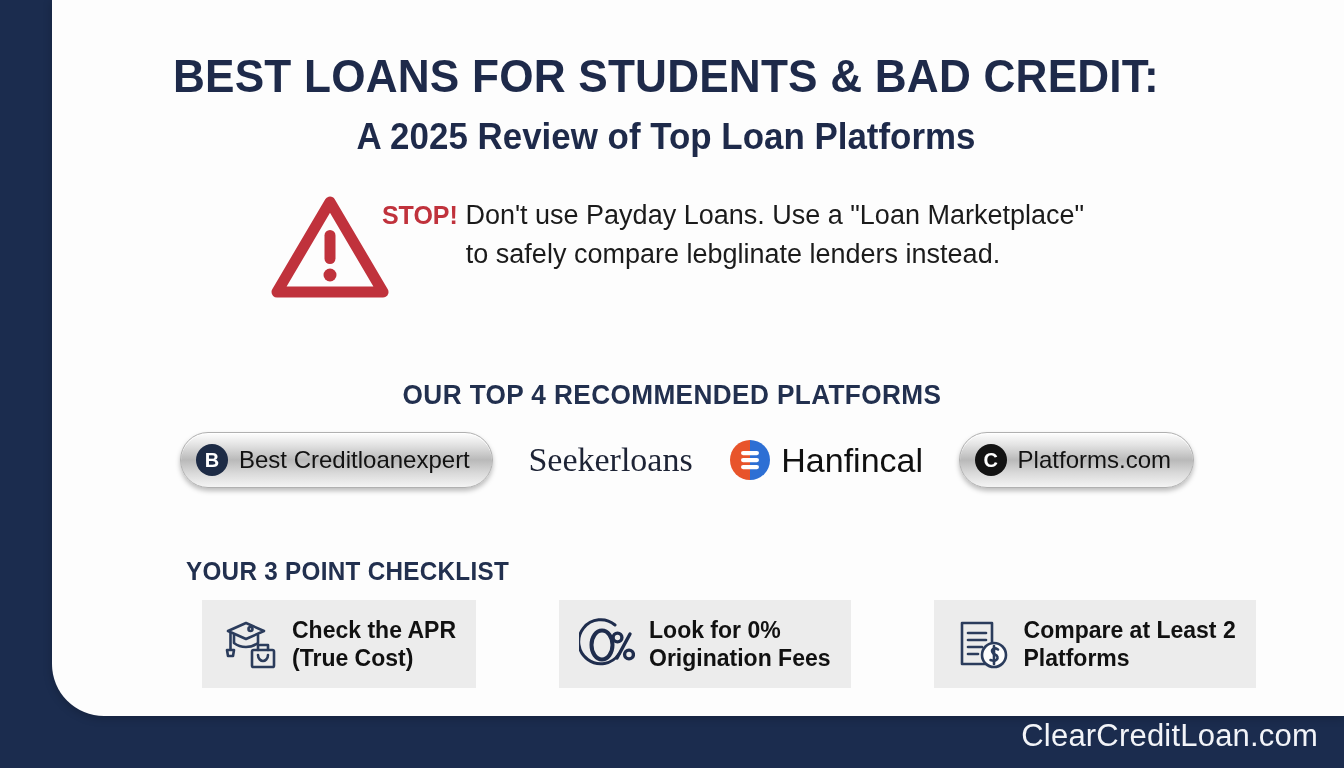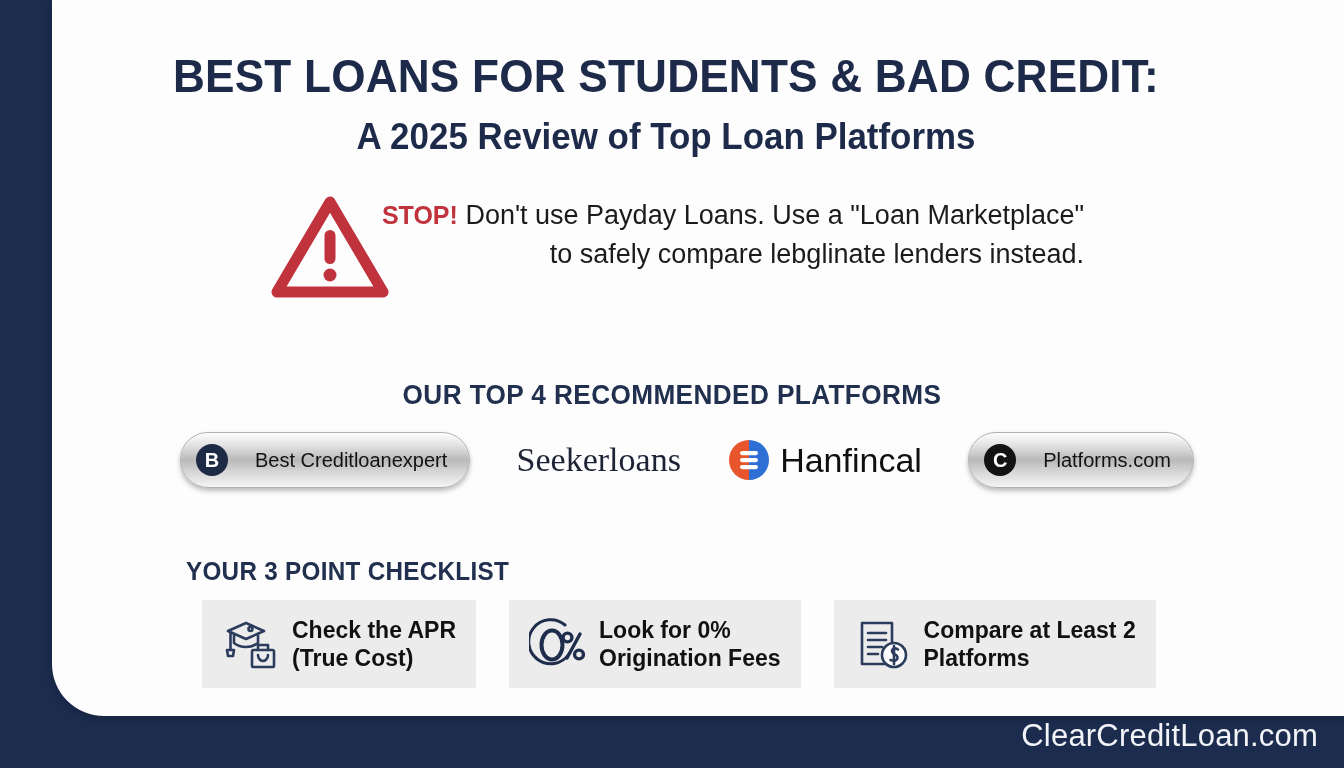--- a/index.html
+++ b/index.html
@@ -35,21 +35,21 @@
   
   #warning {
     position:absolute; left:0; right:0; top:190px;
     display:flex; justify-content:center; align-items:flex-start;
     padding-left:10px;
   }
   #warn-icon { width:120px; height:104px; flex:0 0 auto; margin-top:4px; }
   #warn-text { margin-left:-8px; padding-top:6px; }
   .warn-line { font-size:27px; color:#1b1b1b; line-height:1.45; white-space:nowrap; }
   #warn-line1 { text-align:left; }
-  #warn-line2 { text-align:right; }
+  #warn-line2 { text-align:center; }
   #stop-word { color:#c0323c; font-weight:bold; font-size:25px; }
 
   
   #platforms-heading {
     position:absolute; left:0; right:0; top:380px;
     text-align:center; font-size:27px; font-weight:bold;
     color:#22304f; letter-spacing:.4px;
     transform:scaleX(.97);
   }
   #platform-row {
@@ -59,21 +59,21 @@
   .logo { display:flex; align-items:center; }
 
   .pill {
     display:flex; align-items:center; gap:11px;
     padding:11px 22px 11px 15px;
     border-radius:34px;
     background:linear-gradient(180deg,#fefefe 0%,#e3e3e3 22%,#b9b9b9 50%,#d9d9d9 74%,#f4f4f4 100%);
     border:1px solid #b0b0b0;
     box-shadow:0 3px 5px rgba(0,0,0,.26), inset 0 1px 0 rgba(255,255,255,.95);
   }
-  .pill-text { font-size:20px; color:#121212; white-space:nowrap;margin-left:16px; }
+  .pill-text { font-size:24px; color:#121212; white-space:nowrap; }
 
   .badge-circle {
     width:32px; height:32px; border-radius:50%;
     display:flex; align-items:center; justify-content:center;
     color:#fff; font-size:20px; font-weight:bold; flex:0 0 auto;
   }
   .badge-dark { background:#1d2b45; }
   .badge-black { background:#131313; }
 
   .plain-text { font-size:34px; color:#1d2335; white-space:nowrap;font-family:Liberation Serif, serif; }
@@ -82,21 +82,21 @@
   #hanfincal-text { font-size:34px; color:#101010; margin-left:9px; white-space:nowrap; }
 
   
   #checklist-heading {
     position:absolute; left:186px; top:557px;
     font-size:25px; font-weight:bold; color:#22304f; letter-spacing:.3px;
     transform:scaleX(.97); transform-origin:left;
   }
   #checklist-row {
     position:absolute; left:170px; top:600px;
-    display:flex; gap:33px; align-items:flex-start;padding-left:32px;
+    display:flex; gap:83px; align-items:flex-start;padding-left:32px;
   }
   .check-card {
     background:#ececec;
     display:flex; align-items:center; gap:14px;
     padding:16px 20px;
   }
   .check-icon { width:56px; height:56px; flex:0 0 auto; }
   .check-label {
     font-size:23px; font-weight:bold; color:#111; line-height:1.22;
     white-space:pre-line;

